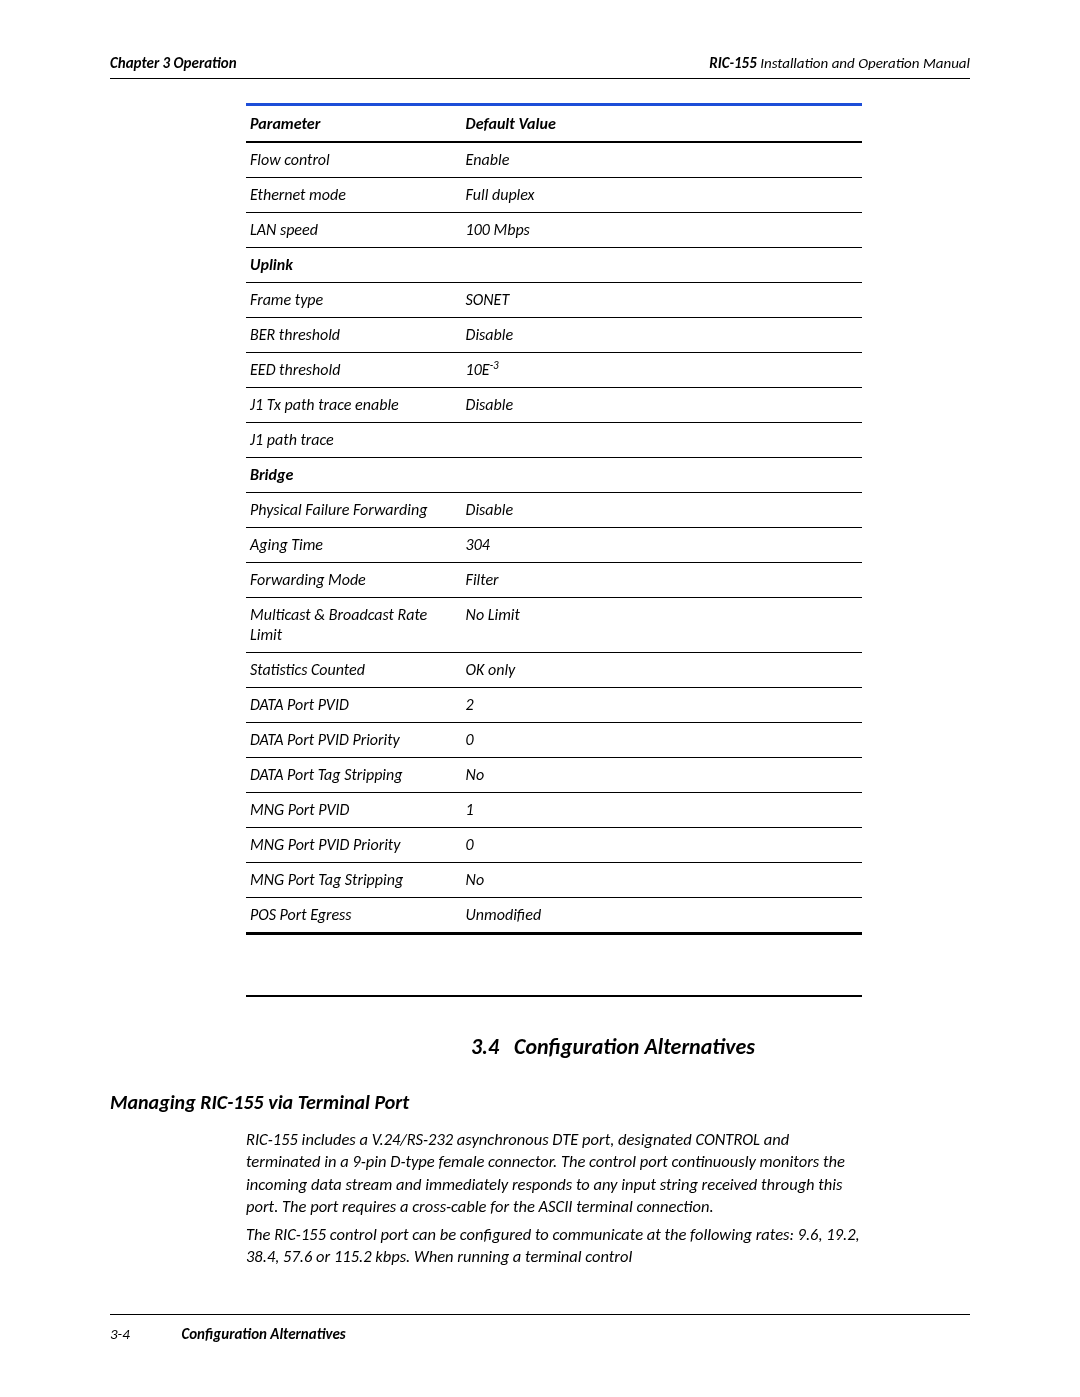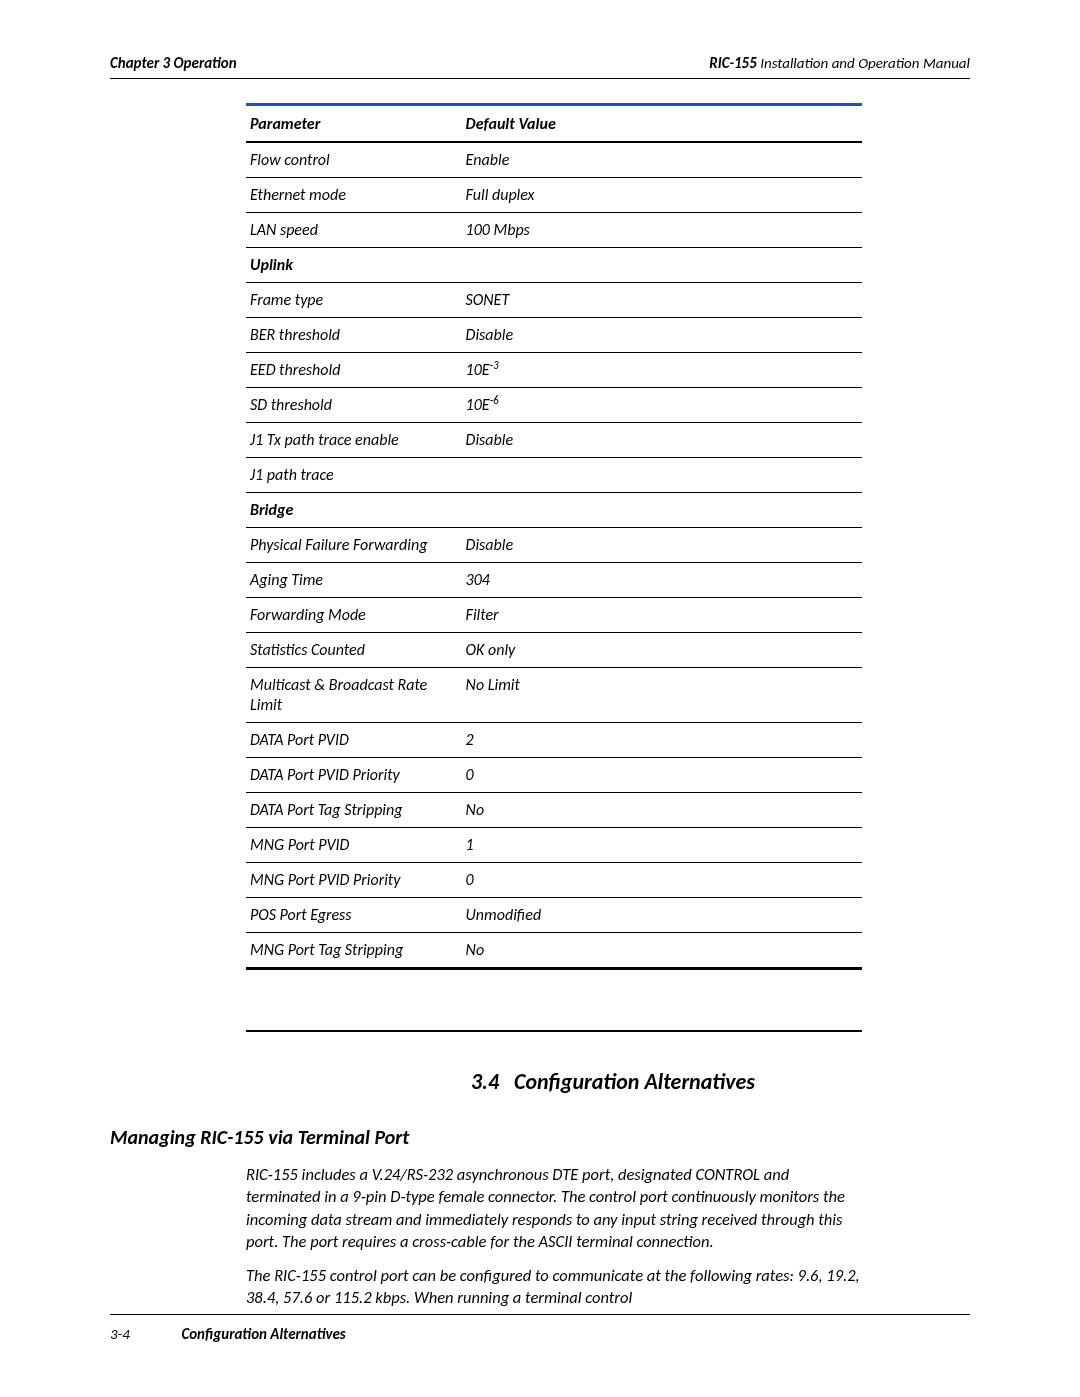--- a/index.html
+++ b/index.html
@@ -87,21 +87,21 @@
     font-weight: 700;
   }
   .body-text {
     margin-left: 136px;
     width: 616px;
     font-size: 16.5px;
     line-height: 1.35;
     margin-top: 14px;
   }
   .body-text.p2 {
-    margin-top: 12px;
+    margin-top: 6px;
   }
   .footer {
     position: absolute;
     left: 110px;
     right: 110px;
     bottom: 54px;
     border-top: 1px solid #000;
     padding-top: 10px;
     font-size: 15px;
   }
@@ -155,24 +155,20 @@
           </tr>
           <tr>
             <td class="col-param">BER threshold</td>
             <td class="col-value">Disable</td>
           </tr>
           <tr>
             <td class="col-param">EED threshold</td>
             <td class="col-value">10E<sup>-3</sup></td>
           </tr>
           <tr>
-            <td class="col-param">SD threshold</td>
-            <td class="col-value">10E<sup>-6</sup></td>
-          </tr>
-          <tr>
             <td class="col-param">J1 Tx path trace enable</td>
             <td class="col-value">Disable</td>
           </tr>
           <tr>
             <td class="col-param">J1 path trace</td>
             <td class="col-value"></td>
           </tr>
           <tr>
             <td class="col-param section-cell" colspan="2">Bridge</td>
           </tr>
@@ -182,54 +178,54 @@
           </tr>
           <tr>
             <td class="col-param">Aging Time</td>
             <td class="col-value">304</td>
           </tr>
           <tr>
             <td class="col-param">Forwarding Mode</td>
             <td class="col-value">Filter</td>
           </tr>
           <tr>
+            <td class="col-param">Multicast &amp; Broadcast Rate Limit</td>
+            <td class="col-value">No Limit</td>
+          </tr>
+          <tr>
             <td class="col-param">Statistics Counted</td>
             <td class="col-value">OK only</td>
           </tr>
           <tr>
-            <td class="col-param">Multicast &amp; Broadcast Rate Limit</td>
-            <td class="col-value">No Limit</td>
-          </tr>
-          <tr>
             <td class="col-param">DATA Port PVID</td>
             <td class="col-value">2</td>
           </tr>
           <tr>
             <td class="col-param">DATA Port PVID Priority</td>
             <td class="col-value">0</td>
           </tr>
           <tr>
             <td class="col-param">DATA Port Tag Stripping</td>
             <td class="col-value">No</td>
           </tr>
           <tr>
             <td class="col-param">MNG Port PVID</td>
             <td class="col-value">1</td>
           </tr>
           <tr>
             <td class="col-param">MNG Port PVID Priority</td>
             <td class="col-value">0</td>
           </tr>
           <tr>
+            <td class="col-param">MNG Port Tag Stripping</td>
+            <td class="col-value">No</td>
+          </tr>
+          <tr>
             <td class="col-param">POS Port Egress</td>
             <td class="col-value">Unmodified</td>
-          </tr>
-          <tr>
-            <td class="col-param">MNG Port Tag Stripping</td>
-            <td class="col-value">No</td>
           </tr>
         </tbody>
     </table>
   </div>
 
   <div class="rule-above-heading"></div>
 
   <div class="section-heading">
     <span class="num">3.4</span>
     <span>Configuration Alternatives</span>

